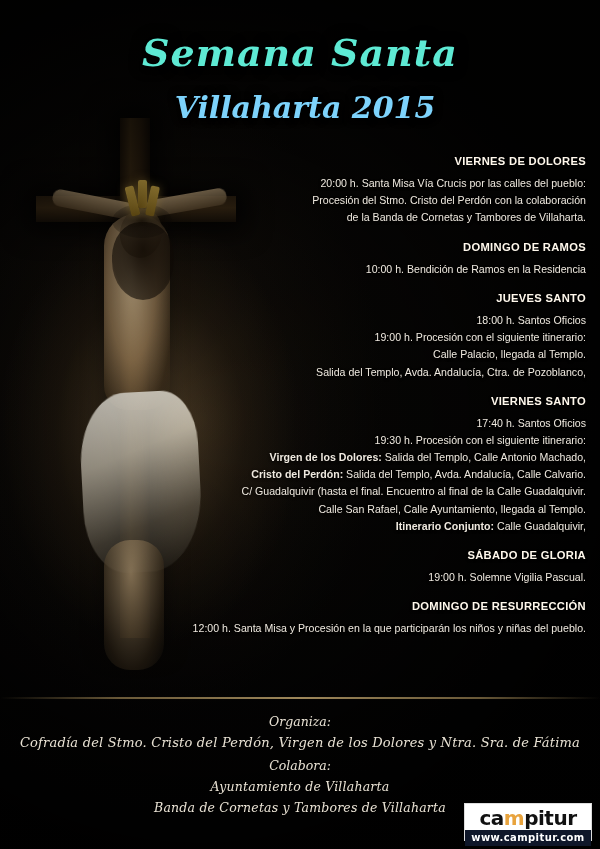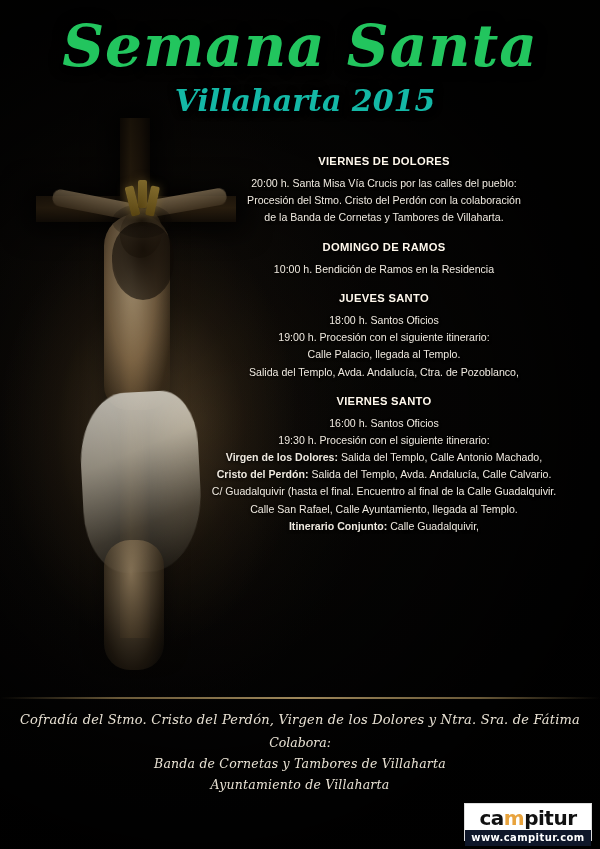--- a/index.html
+++ b/index.html
@@ -124,45 +124,45 @@
   .title-block {
     position: absolute;
     left: 0; top: 16px;
     width: 600px;
     text-align: center;
   }
   .title-main {
     font-family: "DejaVu Serif", "Liberation Serif", serif;
     font-style: italic;
     font-weight: 700;
-    font-size: 58px;
+    font-size: 38px;
     letter-spacing: 1px;
-    color: #22c55e;
+    color: #5eead4;
     text-shadow: 0 0 14px rgba(0,0,0,0.95), 2px 3px 5px rgba(0,0,0,1);
     line-height: 1.05;
-    margin: 0;
+    margin: 17px;
     padding: 0 10px;
   }
   .title-sub {
     font-family: "DejaVu Serif", "Liberation Serif", serif;
     font-style: italic;
     font-weight: 700;
     font-size: 30px;
-    color: #14b8a6;
+    color: #7dd3fc;
     text-shadow: 0 0 10px rgba(0,0,0,0.95), 1px 2px 4px rgba(0,0,0,1);
     margin: 6px 0 0 0;
     padding-left: 10px;
   }
   
   .program {
     position: absolute;
     right: 14px;
     top: 152px;
     width: 404px;
-    text-align: center;
+    text-align: right;
     color: #efe9df;
     font-size: 10.6px;
     line-height: 1.62;
     text-shadow: 0 1px 3px rgba(0,0,0,0.95);
   }
   .sec { margin-bottom: 11px; }
   .sec-title {
     font-weight: bold;
     font-size: 11.2px;
     letter-spacing: 0.3px;
@@ -265,41 +265,48 @@
     <div class="sec">
       <div class="sec-title">JUEVES SANTO</div>
       <span class="sec-line">18:00 h.  Santos Oficios</span>
       <span class="sec-line">19:00 h.   Procesión con el siguiente itinerario:</span>
       <span class="sec-line">Calle Palacio, llegada al Templo.</span>
       <span class="sec-line">Salida del Templo, Avda. Andalucía, Ctra. de Pozoblanco,</span>
     </div>
 
     <div class="sec">
       <div class="sec-title">VIERNES SANTO</div>
-      <span class="sec-line">16:00 h. Santos Oficios</span>
+      <span class="sec-line">17:40 h. Santos Oficios</span>
       <span class="sec-line">19:30 h. Procesión con el siguiente itinerario:</span>
       <span class="sec-line"><span class="lead-b">Virgen de los Dolores:</span><span> Salida del Templo, Calle Antonio Machado,</span></span>
       <span class="sec-line"><span class="lead-b">Cristo del Perdón:</span><span> Salida del Templo, Avda. Andalucía, Calle Calvario.</span></span>
       <span class="sec-line"><span>C/ Guadalquivir (hasta el final. Encuentro al final de la Calle  Guadalquivir.</span></span>
       <span class="sec-line"><span>Calle San Rafael, Calle Ayuntamiento, llegada al Templo.</span></span>
       <span class="sec-line"><span class="lead-b">Itinerario Conjunto:</span><span> Calle Guadalquivir,</span></span>
     </div>
 
     <div class="sec">
-    </div>
-
+      <div class="sec-title">SÁBADO DE GLORIA</div>
+      <span class="sec-line">19:00 h.  Solemne Vigilia Pascual.</span>
+    </div>
+
+    <div class="sec">
+      <div class="sec-title">DOMINGO DE RESURRECCIÓN</div>
+      <span class="sec-line">12:00 h.  Santa Misa y Procesión en la que participarán los niños y niñas del pueblo.</span>
+    </div>
 
   </div>
 
   <div class="footer-rule"></div>
   <div class="footer">
+    <div class="f-label">Organiza:</div>
     <div class="f-line">Cofradía del Stmo. Cristo del Perdón, Virgen de los Dolores y Ntra. Sra. de Fátima</div>
     <div class="f-label">Colabora:</div>
+    <div class="f-line small">Ayuntamiento de Villaharta</div>
     <div class="f-line small">Banda de  Cornetas y Tambores de Villaharta</div>
-    <div class="f-line small">Ayuntamiento de Villaharta</div>
   </div>
 
   <div class="logo">
     <div class="logo-word"><span>ca</span><span class="accent">m</span><span>pitur</span></div>
     <div class="logo-url">www.campitur.com</div>
   </div>
 
 </div>
 
 </body></html>

